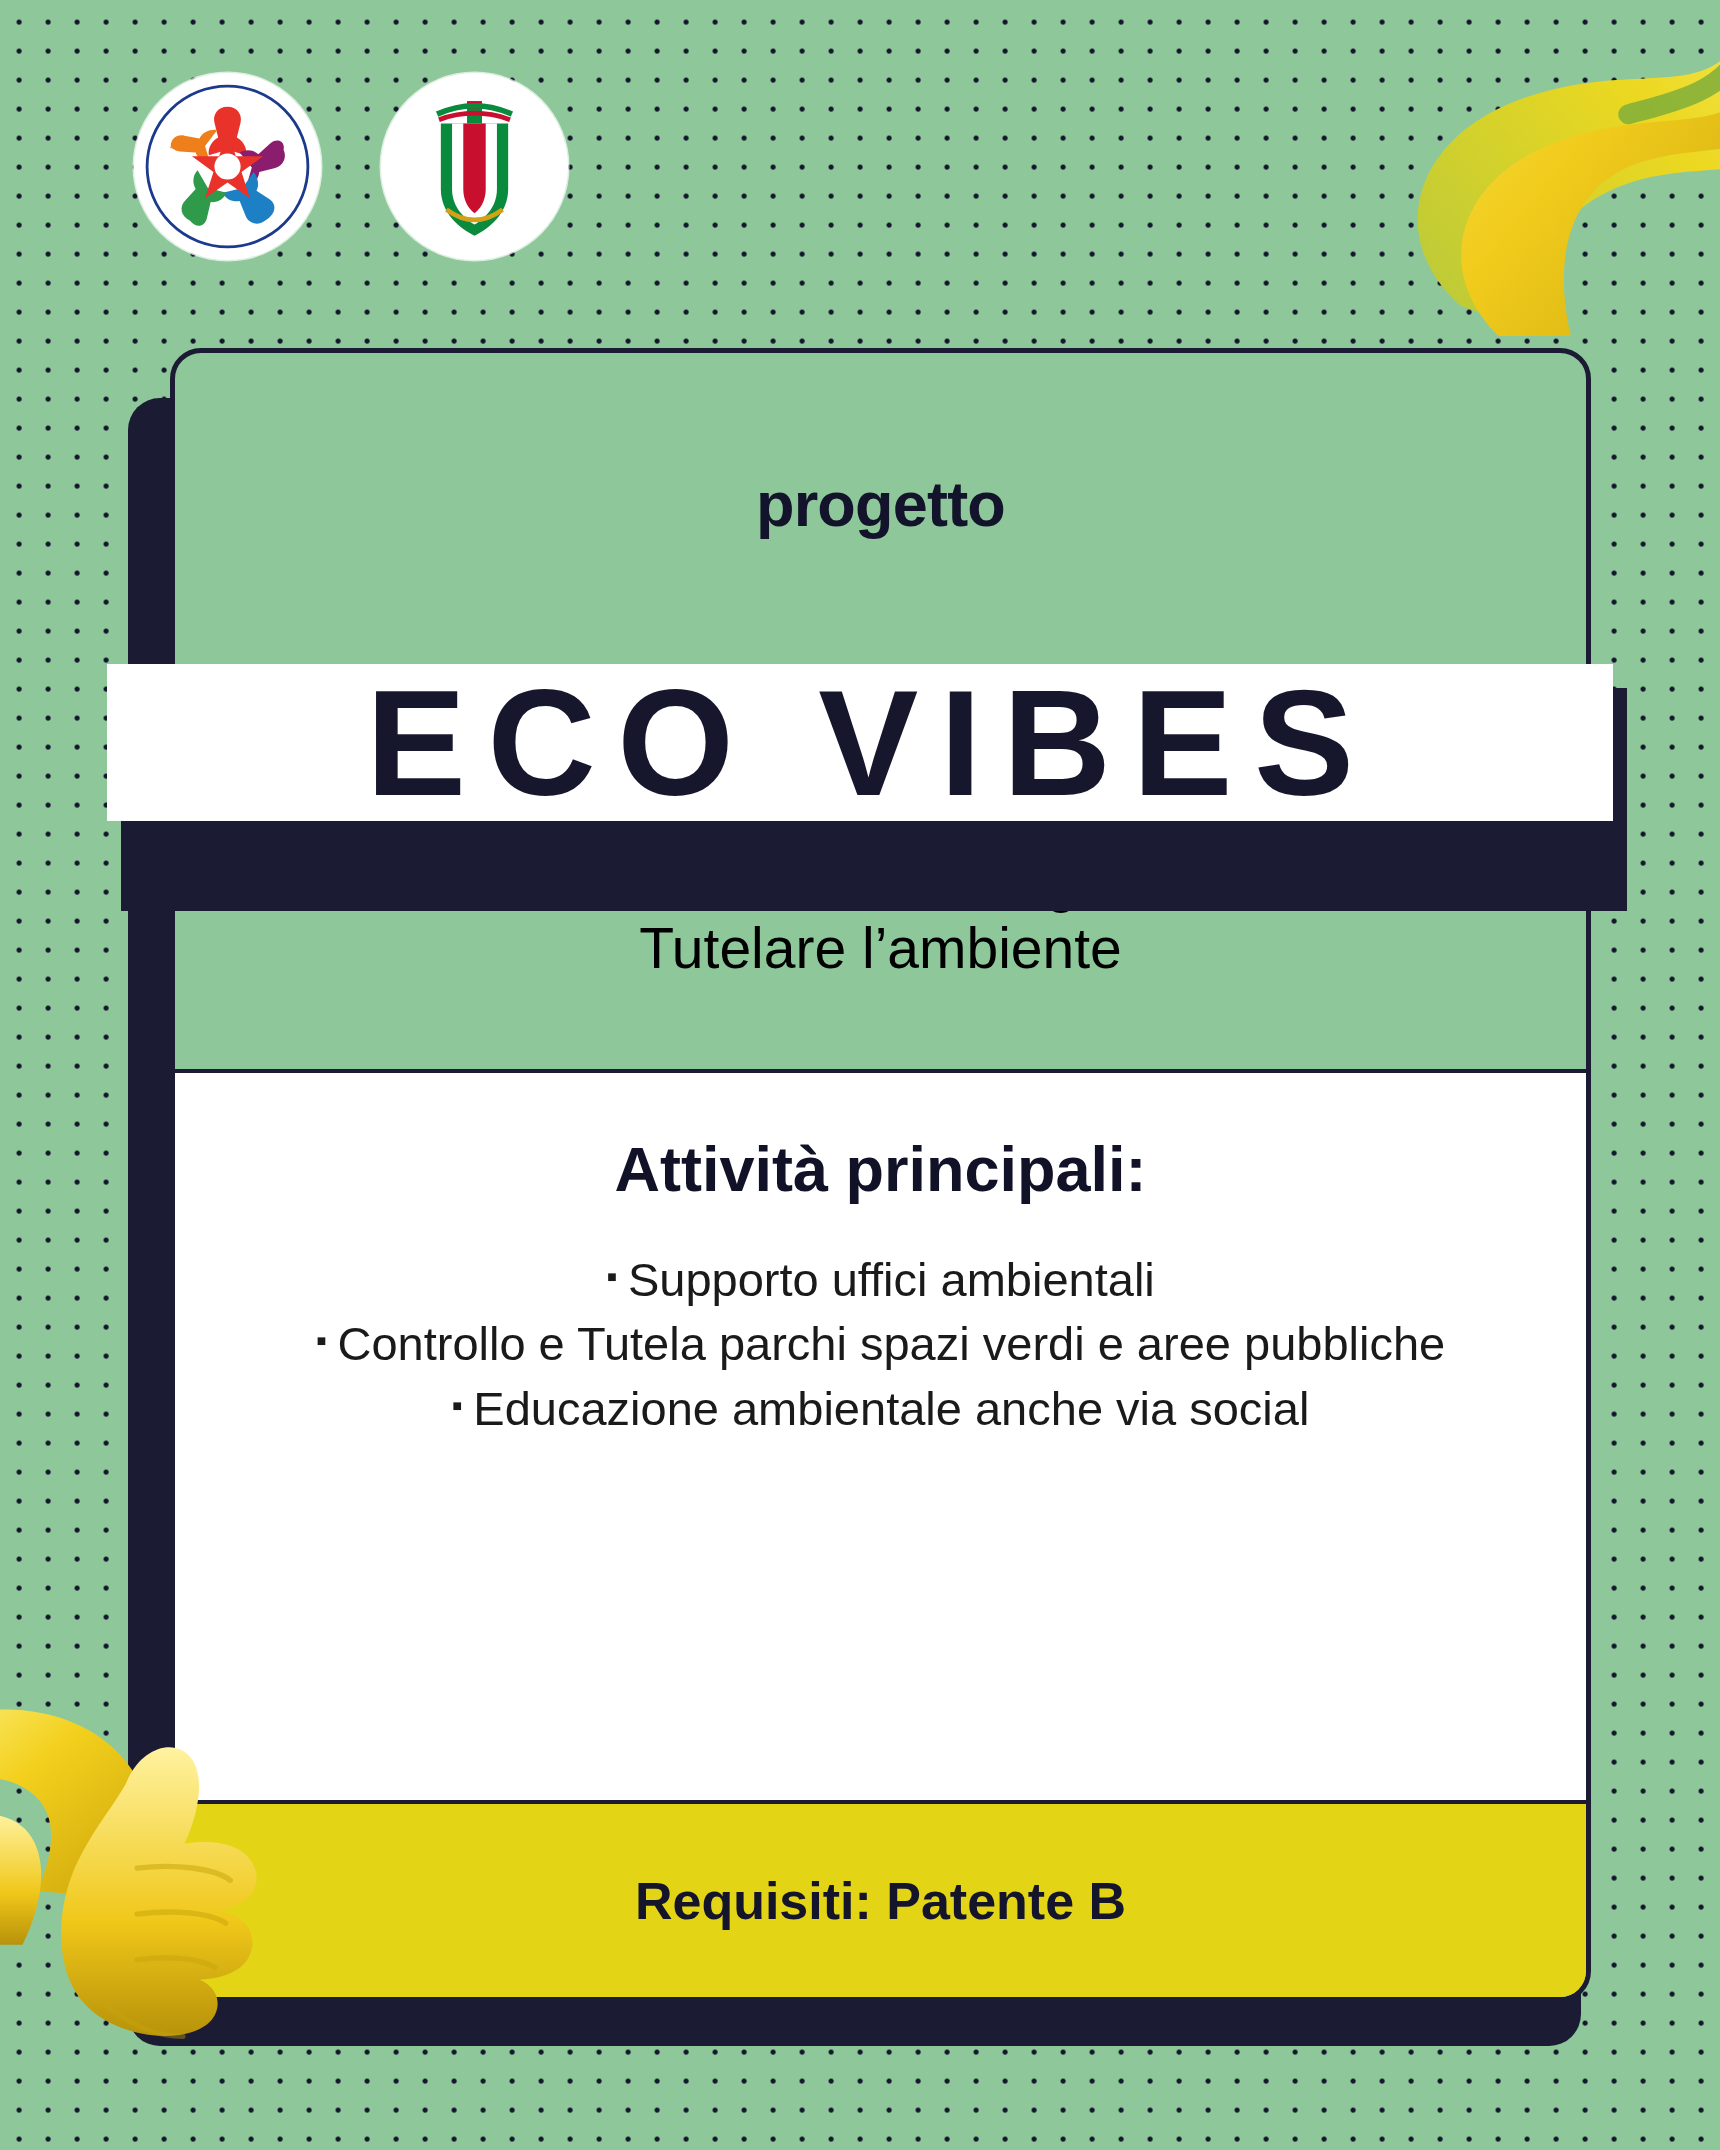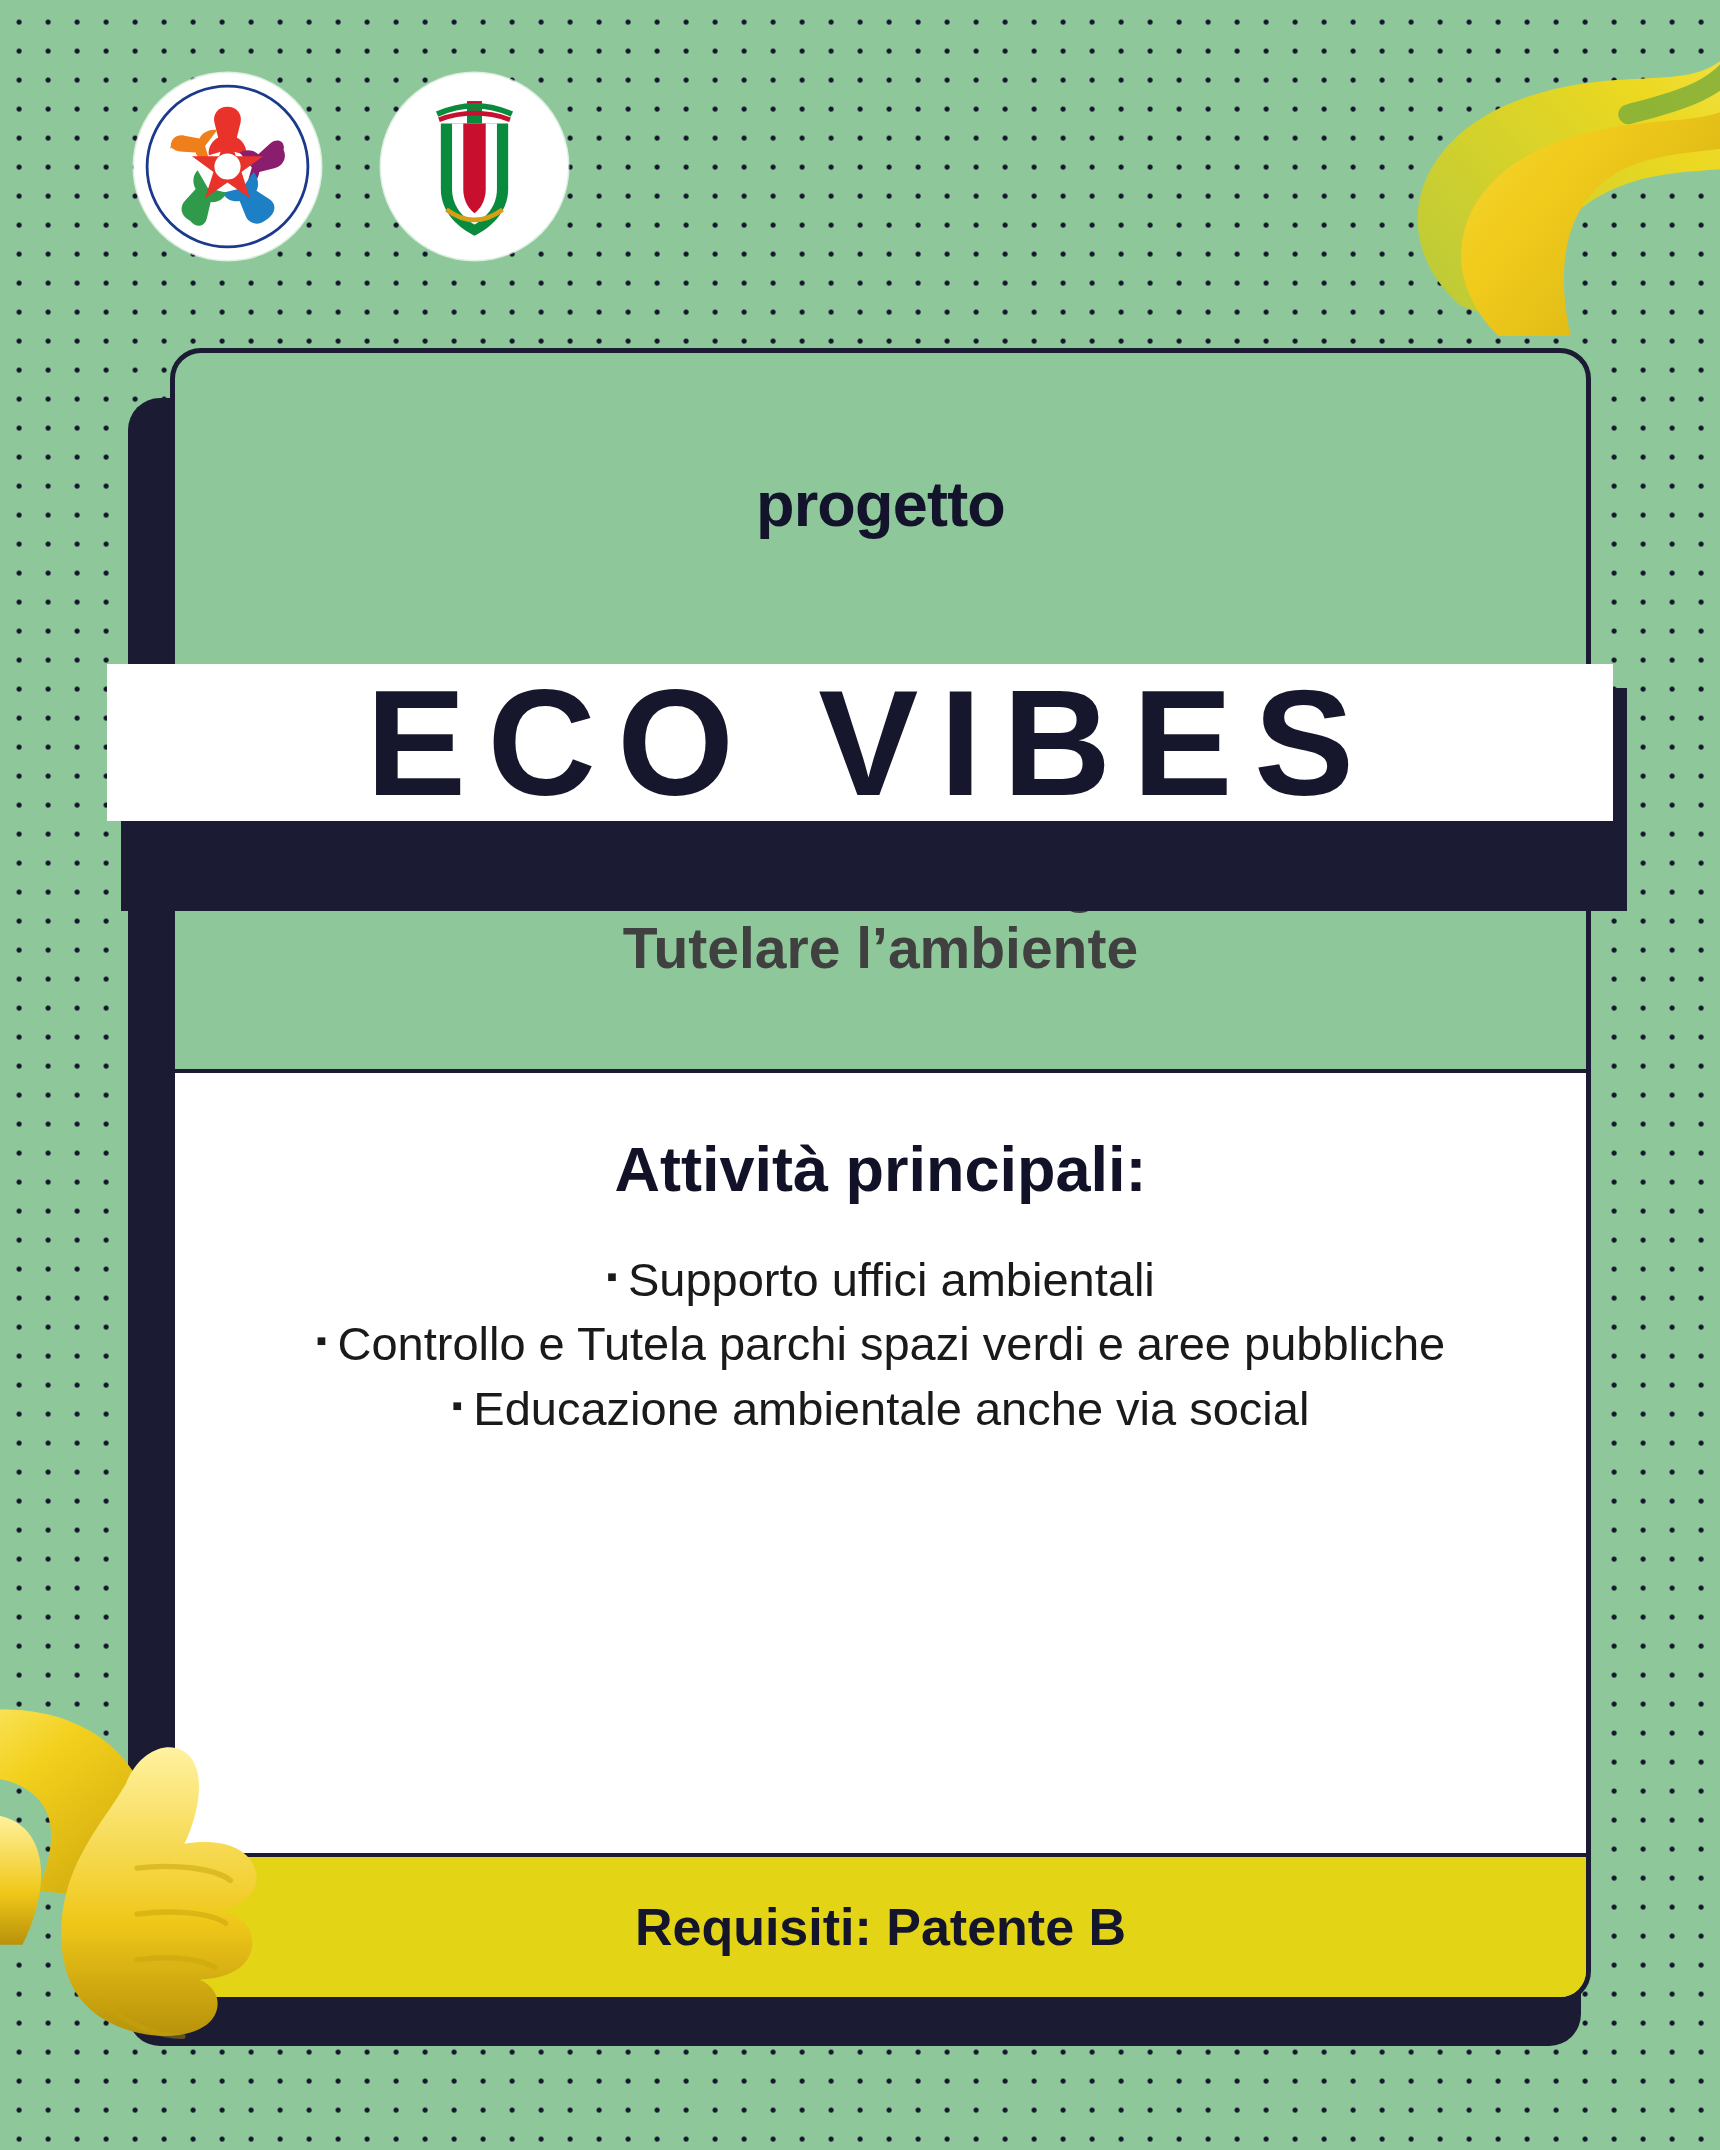--- a/index.html
+++ b/index.html
@@ -102,22 +102,22 @@
     letter-spacing: -0.8px;
     margin: 0 0 63px 0;
   }
   .title-spacer {
     height: 245px;
   }
   .subtitle {
     text-align: center;
     font-size: 57px;
     line-height: 1.18;
-    font-weight: 700;
-    color: #404040;
+    font-weight: 400;
+    color: #000000;
     margin: 0 31px 0 31px;
     padding-bottom: 86px;
   }
 
   
   .title-band {
     position: absolute;
     left: 107px;
     top: 664px;
     width: 1506px;
@@ -179,21 +179,21 @@
     font-size: 31px;
     vertical-align: middle;
     margin-right: 10.7px;
     position: relative;
     top: -6.1px;
   }
 
   
   .requirements {
     background: #e3d516;
-    height: 140px;
+    height: 193px;
     display: flex;
     align-items: center;
     justify-content: center;
   }
   .requirements span {
     font-size: 52px;
     font-weight: 700;
     color: #14142b;
   }
 </style>

